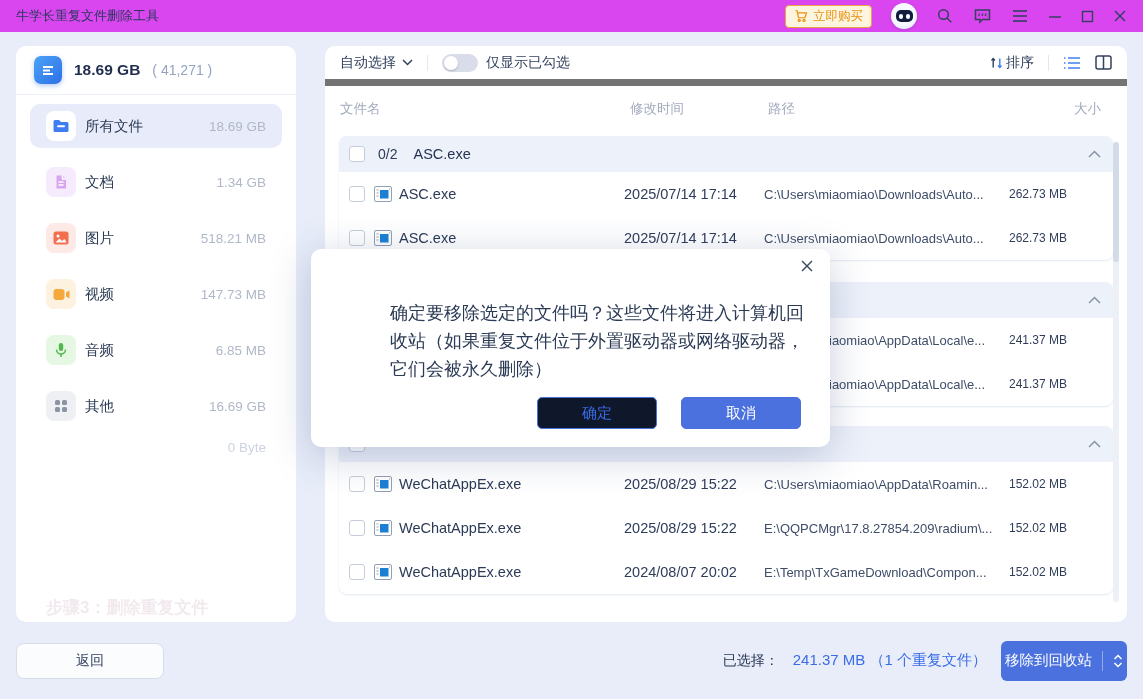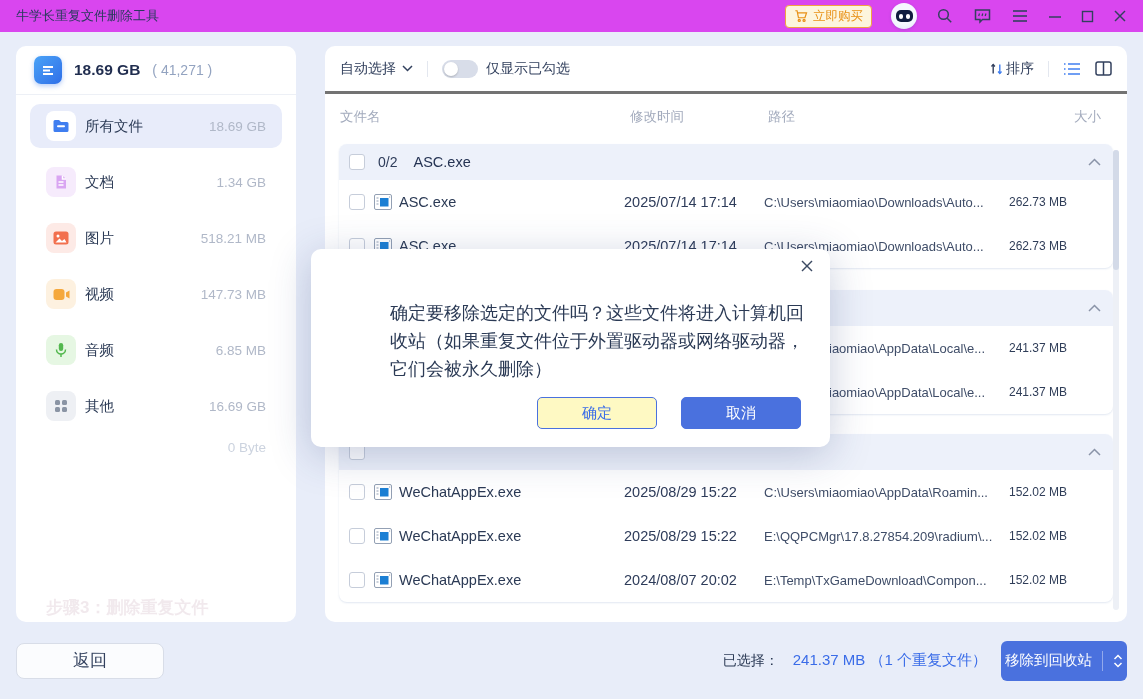--- a/index.html
+++ b/index.html
@@ -42,22 +42,22 @@
   .sb-ic { width:30px; height:30px; border-radius:8px; display:flex; align-items:center; justify-content:center; flex:0 0 auto; }
   .sb-label { font-size:14.5px; color:#2b3a55; }
   .sb-size { margin-left:auto; font-size:13.5px; color:#b0b8c8; }
   .sb-hidden-row { height:24px; margin:2px 30px 0 14px; text-align:right;
     font-size:13.5px; color:#ccd3df; }
   .ghost-h { position:absolute; left:30px; top:550px; font-size:17px; font-weight:bold;
     color:rgba(165,120,140,0.16); white-space:nowrap; }
   
   .main { position:absolute; left:325px; top:46px; width:802px; height:576px;
     background:#fff; border-radius:10px; overflow:hidden; }
-  .toolbar { height:48px; display:flex; align-items:center; padding:0 15px;
-    border-bottom:3px solid #737373; }
+  .toolbar { height:40px; display:flex; align-items:center; padding:0 15px;
+    border-bottom:7px solid #737373; }
   .auto-select { display:flex; align-items:center; gap:6px; font-size:14px; color:#33415e; cursor:pointer; }
   .vdiv { width:1px; height:16px; background:#e3e7ef; margin:0 14px; }
   .toggle { width:36px; height:18px; border-radius:9px; background:#d8dde9; position:relative; cursor:pointer; }
   .toggle .knob { position:absolute; left:2px; top:2px; width:14px; height:14px; border-radius:50%;
     background:#fff; box-shadow:0 1px 2px rgba(0,0,0,.2); }
   .toggle-label { margin-left:8px; font-size:14px; color:#33415e; }
   .tb-spacer { flex:1; }
   .sort-box { display:flex; align-items:center; gap:2px; font-size:14px; color:#33415e; cursor:pointer; }
   .view-icons { display:flex; align-items:center; gap:14px; }
   
@@ -87,27 +87,27 @@
   .scroll-thumb { position:absolute; right:8px; top:12px; width:6px; height:120px;
     background:#d3dae8; border-radius:3px; }
   
   .modal { position:absolute; left:311px; top:249px; width:519px; height:198px;
     background:#fff; border-radius:10px; box-shadow:0 8px 40px rgba(40,60,120,.25); z-index:10; }
   .modal-close { position:absolute; right:16px; top:10px; cursor:pointer; }
   .modal-msg { position:absolute; left:79px; top:50px; width:422px;
     font-size:18px; line-height:28px; color:#2b3a55; }
   .modal-btns { position:absolute; right:29px; top:148px; display:flex; gap:24px; }
   .m-btn { width:120px; height:32px; border-radius:5px; font-size:15px; cursor:pointer; font-family:inherit; }
-  .btn-outline { background:#fef9c3; border:1px solid #4a71de; color:#3a6ce8; }
+  .btn-outline { background:#0f172a; border:1px solid #4a71de; color:#3a6ce8; }
   .btn-filled { background:#4a71de; border:1px solid #4a71de; color:#fff; }
   
   .footer { position:absolute; left:0; top:622px; width:1143px; height:77px;
     display:flex; align-items:center; padding:0 16px; }
   .back-btn { width:148px; height:36px; border:1px solid #d8dde8; border-radius:8px;
-    background:#fbfcfe; font-size:17px; color:#33415e; cursor:pointer; font-family:inherit; }
+    background:#fbfcfe; font-size:14px; color:#33415e; cursor:pointer; font-family:inherit; }
   .foot-right { margin-left:auto; display:flex; align-items:center; gap:14px; }
   .sel-label { font-size:14px; color:#2b3a55; }
   .sel-val { font-size:15px; color:#3a6ce8; }
   .remove-btn { height:40px; border:none; border-radius:6px; background:#4a71de; color:#fff;
     display:flex; align-items:center; padding:0 4px; gap:10px; cursor:pointer; font-family:inherit; }
   .remove-label { font-size:14.5px; }
   .remove-div { width:1px; height:20px; background:rgba(255,255,255,.4); }
 </style>
 </head>
 <body>

